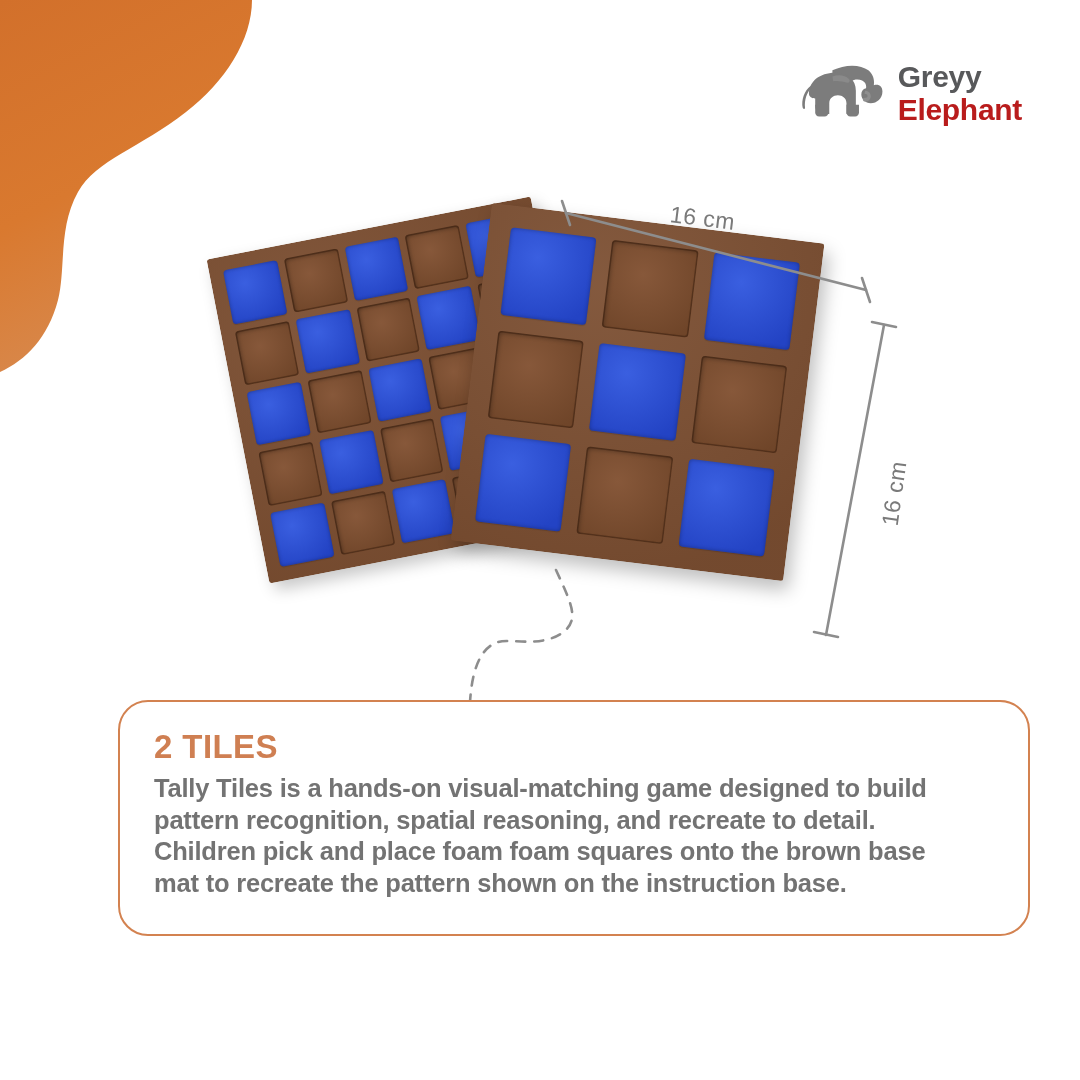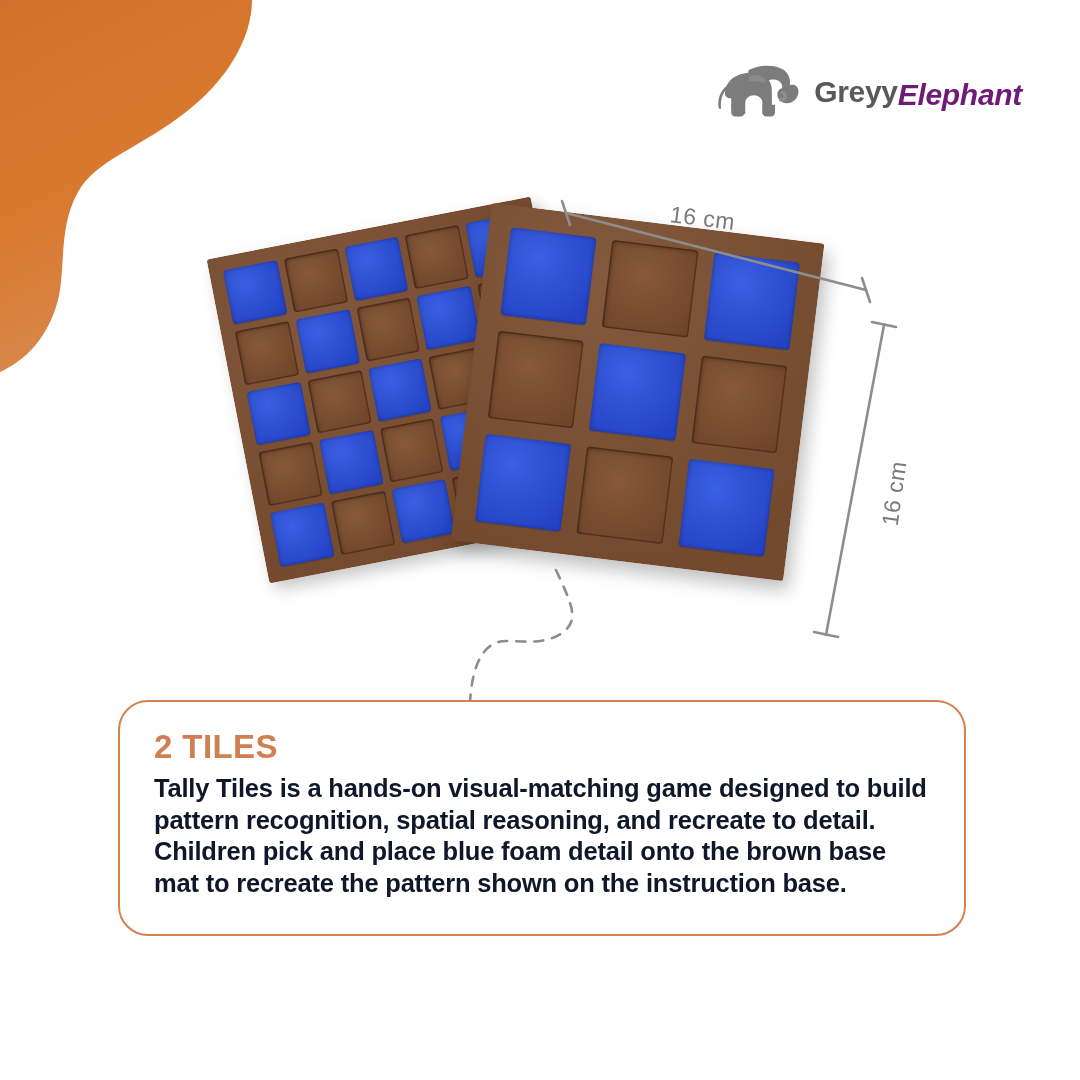--- a/index.html
+++ b/index.html
@@ -11,23 +11,23 @@
     overflow:hidden;
   }
   #stage { position:absolute; inset:0; width:1080px; height:1080px; }
 
   
   .blob { position:absolute; left:0; top:0; width:300px; height:380px; }
 
   
   .logo { position:absolute; right:58px; top:58px; display:flex; align-items:center; gap:14px; }
   .logo-mark { width:86px; height:70px; display:block; }
-  .logo-words { display:flex; flex-direction:row; line-height:1.0; }
+  .logo-words { display:flex; flex-direction:column; line-height:1.0; }
   .logo-line1 { font-size:30px; font-weight:bold; color:#58595b; letter-spacing:-0.3px; }
-  .logo-line2 { font-size:30px; font-weight:bold; color:#701a75; letter-spacing:-0.3px; margin-top:3px;font-style:italic; }
+  .logo-line2 { font-size:30px; font-weight:bold; color:#b91c1c; letter-spacing:-0.3px; margin-top:3px; }
 
   
   .photo { position:absolute; left:0; top:150px; width:1080px; height:540px; }
 
   .tile { position:absolute; border-radius:3px; }
   .tile-back {
     left:235px; top:75px; width:330px; height:330px;
     transform:rotate(-11deg);
     background:
       radial-gradient(circle at 30% 25%, rgba(255,255,255,.05), rgba(0,0,0,.06) 80%),
@@ -65,29 +65,29 @@
     white-space:nowrap; letter-spacing:.5px;
   }
   .dim-top { left:670px; top:55px; transform:rotate(7deg); }
   .dim-right { left:862px; top:330px; transform:rotate(-82deg); }
 
   
   .dashes { position:absolute; left:0; top:150px; width:1080px; height:560px; pointer-events:none; }
 
   
   .card {
-    position:absolute; left:118px; top:700px; width:848px; height:236px;
+    position:absolute; left:118px; top:700px; width:912px; height:236px;
     border:2.5px solid #d38250; border-radius:30px; background:#fff;
     padding:26px 34px 0 34px;
   }
   .card-title {
     color:#cf7f52; font-size:33px; font-weight:bold; letter-spacing:.4px;
     font-stretch:condensed; margin-bottom:7px;
   }
-  .card-body { color:#0f172a; font-size:25.5px; font-weight:bold; line-height:1.24; letter-spacing:-.2px; }
+  .card-body { color:#737373; font-size:25.5px; font-weight:bold; line-height:1.24; letter-spacing:-.2px; }
   .card-body p { margin:0; }
 </style>
 </head>
 <body>
 
 <div id="stage">
 
   <svg class="blob" viewBox="0 0 300 380">
     <defs>
       <linearGradient id="blobGrad" x1="0" y1="0" x2="0.35" y2="1">
@@ -197,18 +197,18 @@
   <svg class="dashes" viewBox="0 0 1080 560">
     <path d="M556,420 C572,455 580,470 562,483 C540,498 510,488 498,492
              C480,498 472,520 470,552" fill="none" stroke="#8d8d8d" stroke-width="2.6" stroke-dasharray="9 9" stroke-linecap="round"></path>
   </svg>
 
   <div class="card">
     <div class="card-title">2 TILES</div>
     <div class="card-body">
       <p>Tally Tiles is a hands-on visual-matching game designed to build</p>
       <p>pattern recognition, spatial reasoning, and recreate to detail.</p>
-      <p>Children pick and place blue foam detail onto the brown base</p>
+      <p>Children pick and place foam foam squares onto the brown base</p>
       <p>mat to recreate the pattern shown on the instruction base.</p>
     </div>
   </div>
 
 </div>
 
 </body></html>

